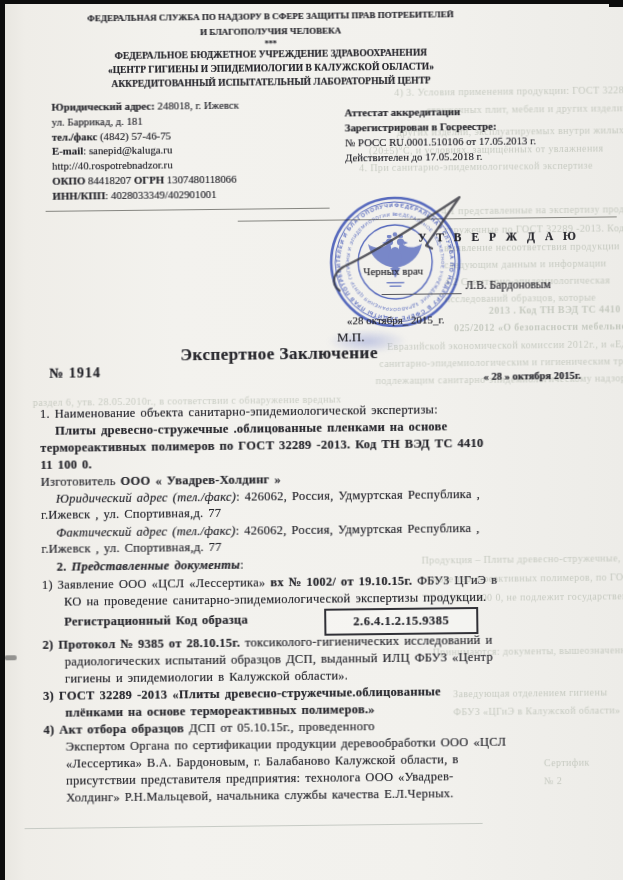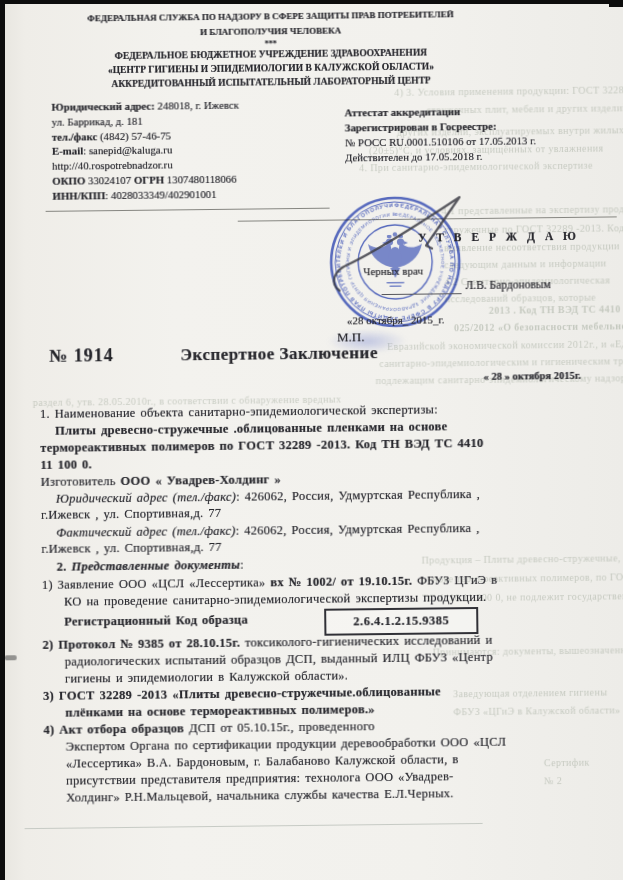--- a/index.html
+++ b/index.html
@@ -69,21 +69,21 @@
     <div class="abs ink hline" style="top:39px;font-size:8px;">***</div>
     <div class="abs ink hline" style="top:49px;font-size:9.5px;">ФЕДЕРАЛЬНОЕ БЮДЖЕТНОЕ УЧРЕЖДЕНИЕ ЗДРАВООХРАНЕНИЯ</div>
     <div class="abs ink hline" style="top:63px;font-size:9.5px;">«ЦЕНТР ГИГИЕНЫ И ЭПИДЕМИОЛОГИИ В КАЛУЖСКОЙ ОБЛАСТИ»</div>
     <div class="abs ink hline" style="top:77px;font-size:9.5px;">АККРЕДИТОВАННЫЙ ИСПЫТАТЕЛЬНЫЙ ЛАБОРАТОРНЫЙ ЦЕНТР</div>
 
     <div class="abs ink" style="left:55px;top:98px; font-size:10.8px;"><span class="b">Юридический адрес:</span><span> 248018, г. Ижевск</span></div>
     <div class="abs ink" style="left:55px;top:113px;font-size:10.8px;"><span>ул. Баррикад, д. 181</span></div>
     <div class="abs ink" style="left:55px;top:128px;font-size:10.8px;"><span class="b">тел./факс</span><span>  (4842) 57-46-75</span></div>
     <div class="abs ink" style="left:55px;top:142px;font-size:10.8px;"><span class="b">E-mail</span><span>: sanepid@kaluga.ru</span></div>
     <div class="abs ink" style="left:55px;top:157px;font-size:10.8px;"><span>http://40.rospotrebnadzor.ru</span></div>
-    <div class="abs ink" style="left:55px;top:172px;font-size:10.8px;"><span class="b">ОКПО</span><span>  33024107 </span><span class="b">ОГРН</span><span> 1307480118066</span></div>
+    <div class="abs ink" style="left:55px;top:172px;font-size:10.8px;"><span class="b">ОКПО</span><span>  84418207 </span><span class="b">ОГРН</span><span> 1307480118066</span></div>
     <div class="abs ink" style="left:55px;top:187px;font-size:10.8px;"><span class="b">ИНН/КПП</span><span>: 4028033349/402901001</span></div>
 
     <div class="abs ink b" style="left:348px;top:107px;font-size:10.8px;">Аттестат аккредитации</div>
     <div class="abs ink b" style="left:348px;top:122px;font-size:10.8px;">Зарегистрирован в Госреестре:</div>
     <div class="abs ink" style="left:348px;top:137px;font-size:10.8px;">№ РОСС RU.0001.510106 от 17.05.2013 г.</div>
     <div class="abs ink" style="left:348px;top:152px;font-size:10.8px;">Действителен до 17.05.2018 г.</div>
 
     <div class="rule" style="left:48px;top:208px;width:284px;"></div>
     <div class="rule" style="left:240px;top:220px;width:379px;"></div>
 
@@ -126,21 +126,21 @@
     <div class="rule" style="left:383px;top:295px;width:80px;background:#55555a;"></div>
     <div class="abs ink" style="left:467px;top:281px;font-size:11.5px;">Л.В. Бардоновым</div>
     <div class="abs ink" style="left:348px;top:315px;font-size:11px;">«28  октября_ 2015_г.</div>
     <div class="abs ink" style="left:338px;top:330px;font-size:13px;">М.П.</div>
 
     <svg style="left:300px;top:180px;" width="200" height="130" viewBox="0 0 200 130">
       <path d="M41,111 C31,104 35,91 50,85 C74,74 120,46 162,19 L128,67 L134,70" fill="none" stroke="#3d3d45" stroke-width="2.2" stroke-linecap="round" stroke-linejoin="round" opacity=".85"></path>
     </svg>
 
     <div class="abs ink b" style="left:130px;top:344px;width:300px;text-align:center;font-size:17px;letter-spacing:.5px;">Экспертное Заключение</div>
-    <div class="abs ink b" style="left:50px;top:343px;font-size:18px;letter-spacing:1px;">№  1914</div>
+    <div class="abs ink b" style="left:50px;top:363px;font-size:14px;letter-spacing:1px;">№  1914</div>
     <div class="abs ink b" style="left:484px;top:373px;font-size:10.5px;">«  28  »  октября   2015г.</div>
 
     <div>
         <div class="bline" style="left: 40px; top: 404px;"><span>1.  Наименование  объекта  санитарно-эпидемиологической  экспертизы:</span></div>
         <div class="bline" style="left: 55px; top: 421px;"><span class="b">Плиты древесно-стружечные .облицованные пленками на основе</span></div>
         <div class="bline" style="left: 40px; top: 438px;"><span class="b">термореактивных полимеров  по  ГОСТ 32289 -2013. Код ТН ВЭД ТС 4410</span></div>
         <div class="bline" style="left: 40px; top: 455px;"><span class="b">11 100 0.</span></div>
         <div class="bline" style="left: 40px; top: 472px;"><span>Изготовитель   </span><span class="b">ООО « Увадрев-Холдинг »</span></div>
         <div class="bline" style="left: 55px; top: 489px;"><span class="i">Юридический адрес (тел./факс)</span><span>: 426062, Россия, Удмуртская Республика ,</span></div>
         <div class="bline" style="left: 40px; top: 505px;"><span>г.Ижевск , ул. Спортивная,д. 77</span></div>

